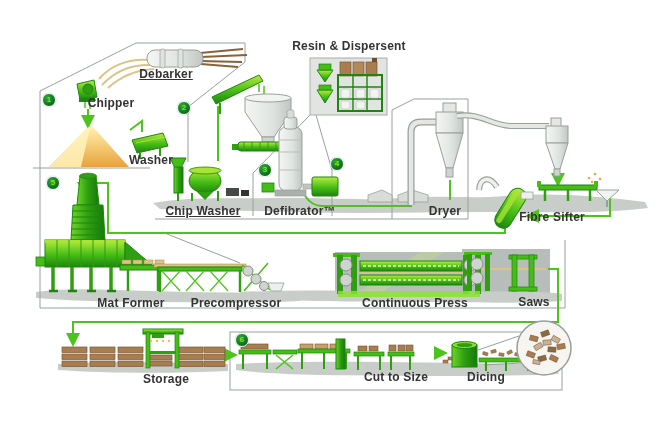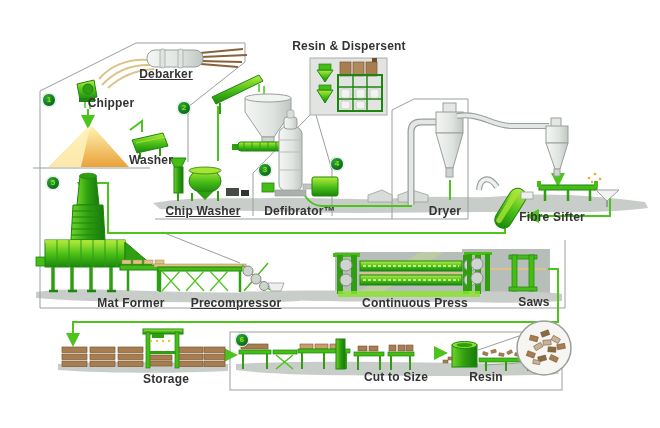--- a/index.html
+++ b/index.html
@@ -366,19 +366,19 @@
 
   <div class="lbl" style="left:166px;top:69px;text-decoration:underline;">Debarker</div>
   <div class="lbl" style="left:111px;top:98px;">Chipper</div>
   <div class="lbl" style="left:151px;top:155px;">Washer</div>
   <div class="lbl" style="left:203px;top:206px;text-decoration:underline;">Chip Washer</div>
   <div class="lbl" style="left:288px;top:206px;padding-left:24px;">Defibrator™</div>
   <div class="lbl" style="left:349px;top:41px;">Resin &amp; Dispersent</div>
   <div class="lbl" style="left:445px;top:206px;">Dryer</div>
   <div class="lbl" style="left:537px;top:212px;margin-left:15px;">Fibre Sifter</div>
   <div class="lbl" style="left:131px;top:298px;">Mat Former</div>
-  <div class="lbl" style="left:236px;top:298px;text-decoration:underline;">Precompressor</div>
+  <div class="lbl" style="left:236px;top:298px;">Precompressor</div>
   <div class="lbl" style="left:415px;top:298px;">Continuous Press</div>
   <div class="lbl" style="left:534px;top:297px;">Saws</div>
   <div class="lbl" style="left:166px;top:374px;">Storage</div>
   <div class="lbl" style="left:396px;top:372px;">Cut to Size</div>
-  <div class="lbl" style="left:486px;top:372px;">Resin</div>
+  <div class="lbl" style="left:486px;top:372px;">Dicing</div>
 </div>
 
 </body></html>

